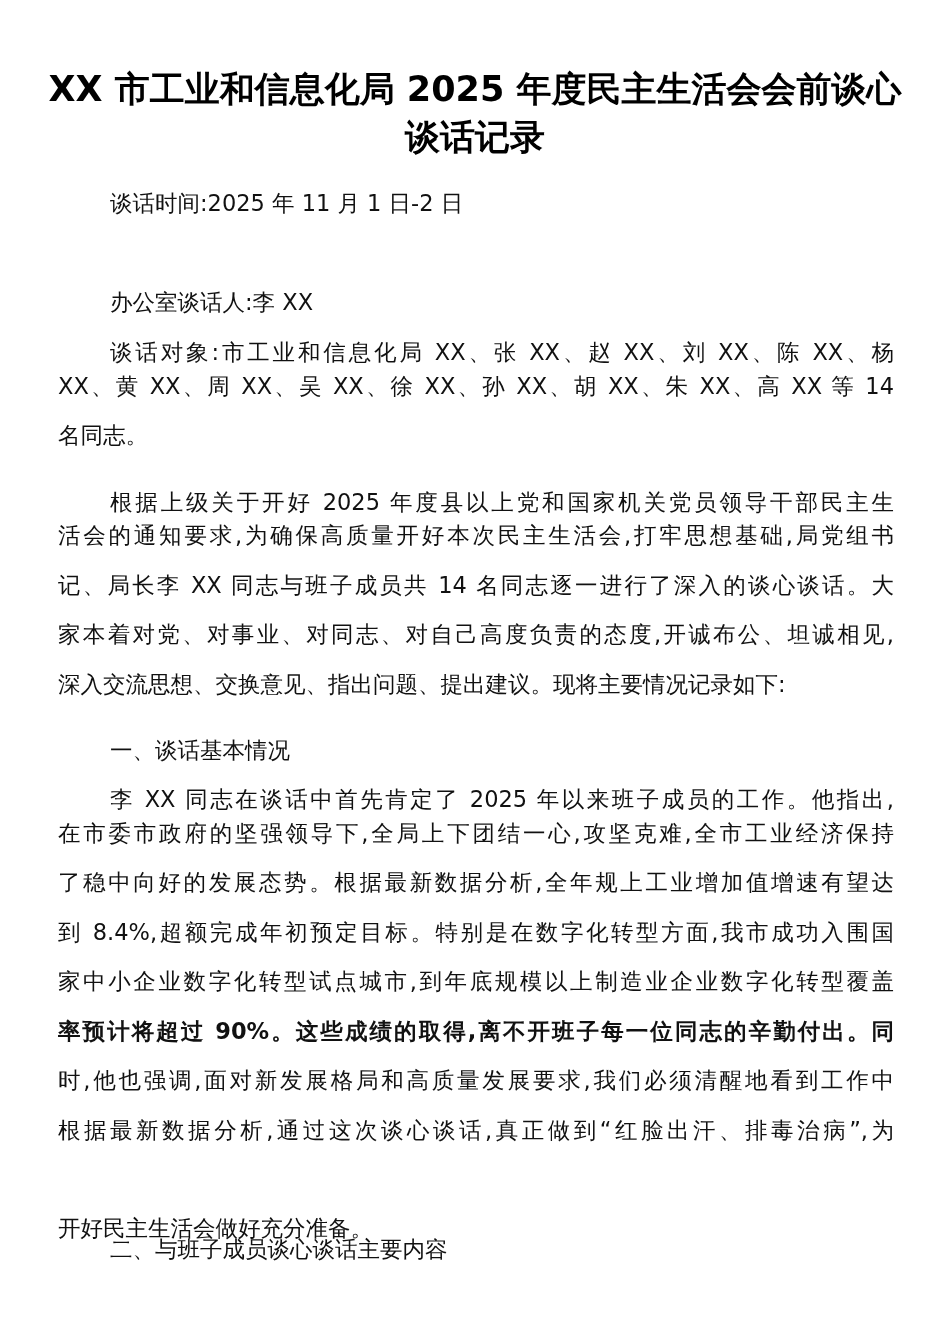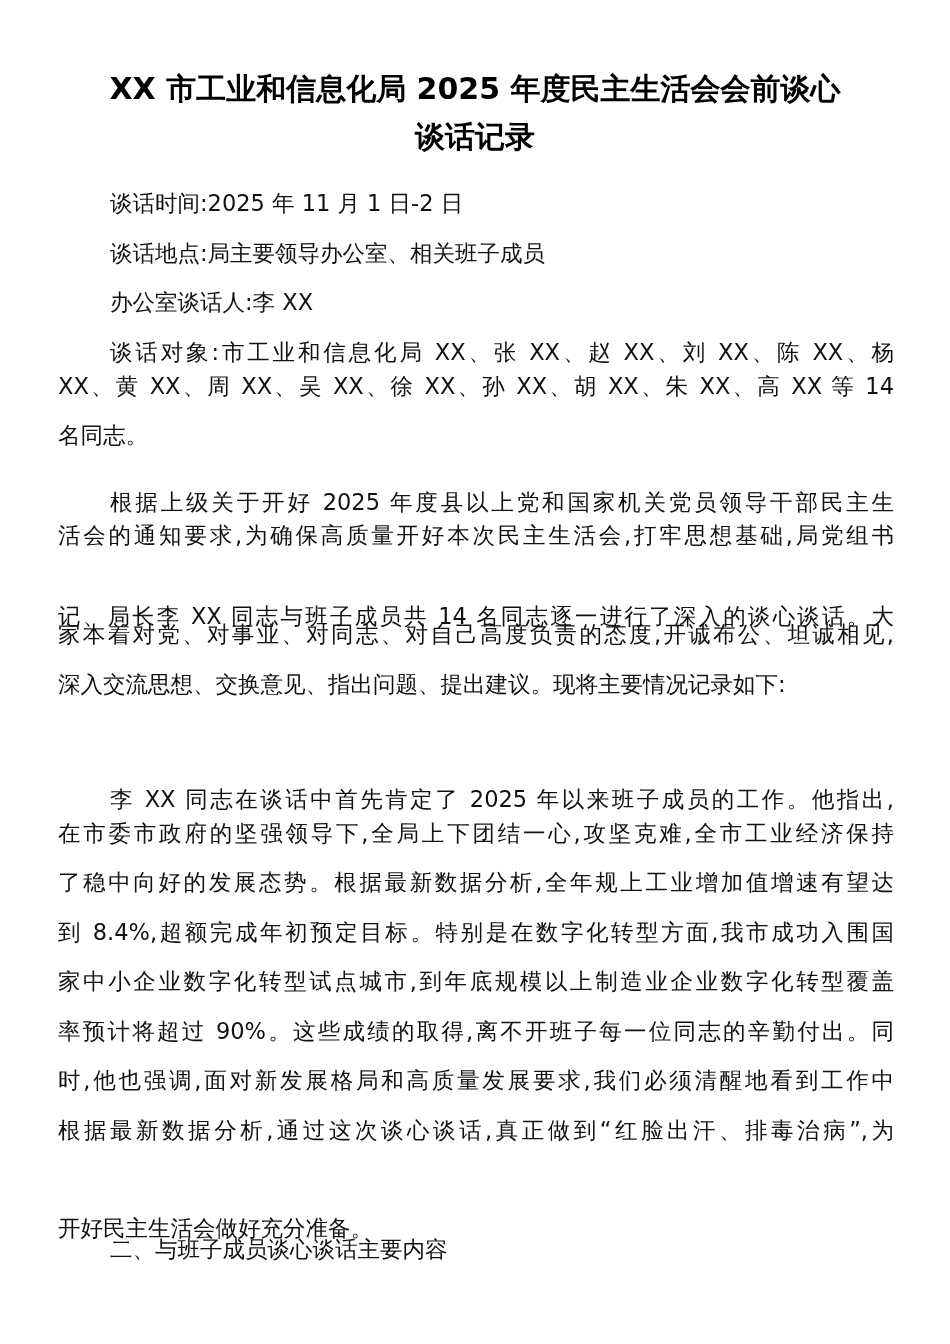--- a/index.html
+++ b/index.html
@@ -21,21 +21,21 @@
       width: 950px;
       height: 1344px;
       background: #ffffff;
     }
     .title {
       position: absolute;
       left: 40px;
       width: 870px;
       text-align: center;
       font-weight: bold;
-      font-size: 30px;
+      font-size: 35px;
       line-height: 46px;
       color: #000000;
       letter-spacing: 0px;
       white-space: nowrap;
     }
     .line {
       position: absolute;
       left: 58px;
       width: 836px;
       font-size: 22.5px;
@@ -55,39 +55,39 @@
   </style>
 </head>
 <body>
 
 <div class="page">
 
   <div class="title" style="top:66px;">XX 市工业和信息化局 2025 年度民主生活会会前谈心</div>
   <div class="title" style="top:114px;">谈话记录</div>
 
   <div class="line indent" style="top:172px;">谈话时间:2025 年 11 月 1 日-2 日</div>
-  <div class="line indent" style="top:222px;">谈话地点:局主要领导办公室、相关班子成员</div>
   <div class="line indent" style="top:271px;">办公室谈话人:李 XX</div>
 
   <div class="line indent justify" style="top:321px;">谈话对象:市工业和信息化局 XX、张 XX、赵 XX、刘 XX、陈 XX、杨</div>
   <div class="line justify" style="top:371px;">XX、黄 XX、周 XX、吴 XX、徐 XX、孙 XX、胡 XX、朱 XX、高 XX 等 14</div>
   <div class="line" style="top:420px;">名同志。</div>
 
   <div class="line indent justify" style="top:471px;">根据上级关于开好 2025 年度县以上党和国家机关党员领导干部民主生</div>
   <div class="line justify" style="top:520px;">活会的通知要求,为确保高质量开好本次民主生活会,打牢思想基础,局党组书</div>
-  <div class="line justify" style="top:601px;">记、局长李 XX 同志与班子成员共 14 名同志逐一进行了深入的谈心谈话。大</div>
+  <div class="line justify" style="top:570px;">记、局长李 XX 同志与班子成员共 14 名同志逐一进行了深入的谈心谈话。大</div>
   <div class="line justify" style="top:619px;">家本着对党、对事业、对同志、对自己高度负责的态度,开诚布公、坦诚相见,</div>
   <div class="line" style="top:669px;">深入交流思想、交换意见、指出问题、提出建议。现将主要情况记录如下:</div>
 
+  <div class="line indent" style="top:719px;">一、谈话基本情况</div>
 
   <div class="line indent justify" style="top:768px;">李 XX 同志在谈话中首先肯定了 2025 年以来班子成员的工作。他指出,</div>
   <div class="line justify" style="top:818px;">在市委市政府的坚强领导下,全局上下团结一心,攻坚克难,全市工业经济保持</div>
   <div class="line justify" style="top:867px;">了稳中向好的发展态势。根据最新数据分析,全年规上工业增加值增速有望达</div>
   <div class="line justify" style="top:917px;">到 8.4%,超额完成年初预定目标。特别是在数字化转型方面,我市成功入围国</div>
   <div class="line justify" style="top:966px;">家中小企业数字化转型试点城市,到年底规模以上制造业企业数字化转型覆盖</div>
-  <div class="line justify" style="top:1016px;">率预计将超过 90%。这些成绩的取得,离不开班子每一位同志的辛勤付出。同</div>
+  <div class="line justify" style="top:1016px;font-weight:bold;">率预计将超过 90%。这些成绩的取得,离不开班子每一位同志的辛勤付出。同</div>
   <div class="line justify" style="top:1065px;">时,他也强调,面对新发展格局和高质量发展要求,我们必须清醒地看到工作中</div>
   <div class="line justify" style="top:1115px;">根据最新数据分析,通过这次谈心谈话,真正做到“红脸出汗、排毒治病”,为</div>
   <div class="line" style="top:1165px;margin-top:48px;">开好民主生活会做好充分准备。</div>
 
   <div class="line indent" style="top:1218px;">二、与班子成员谈心谈话主要内容</div>
 
 </div>
 
 </body></html>

